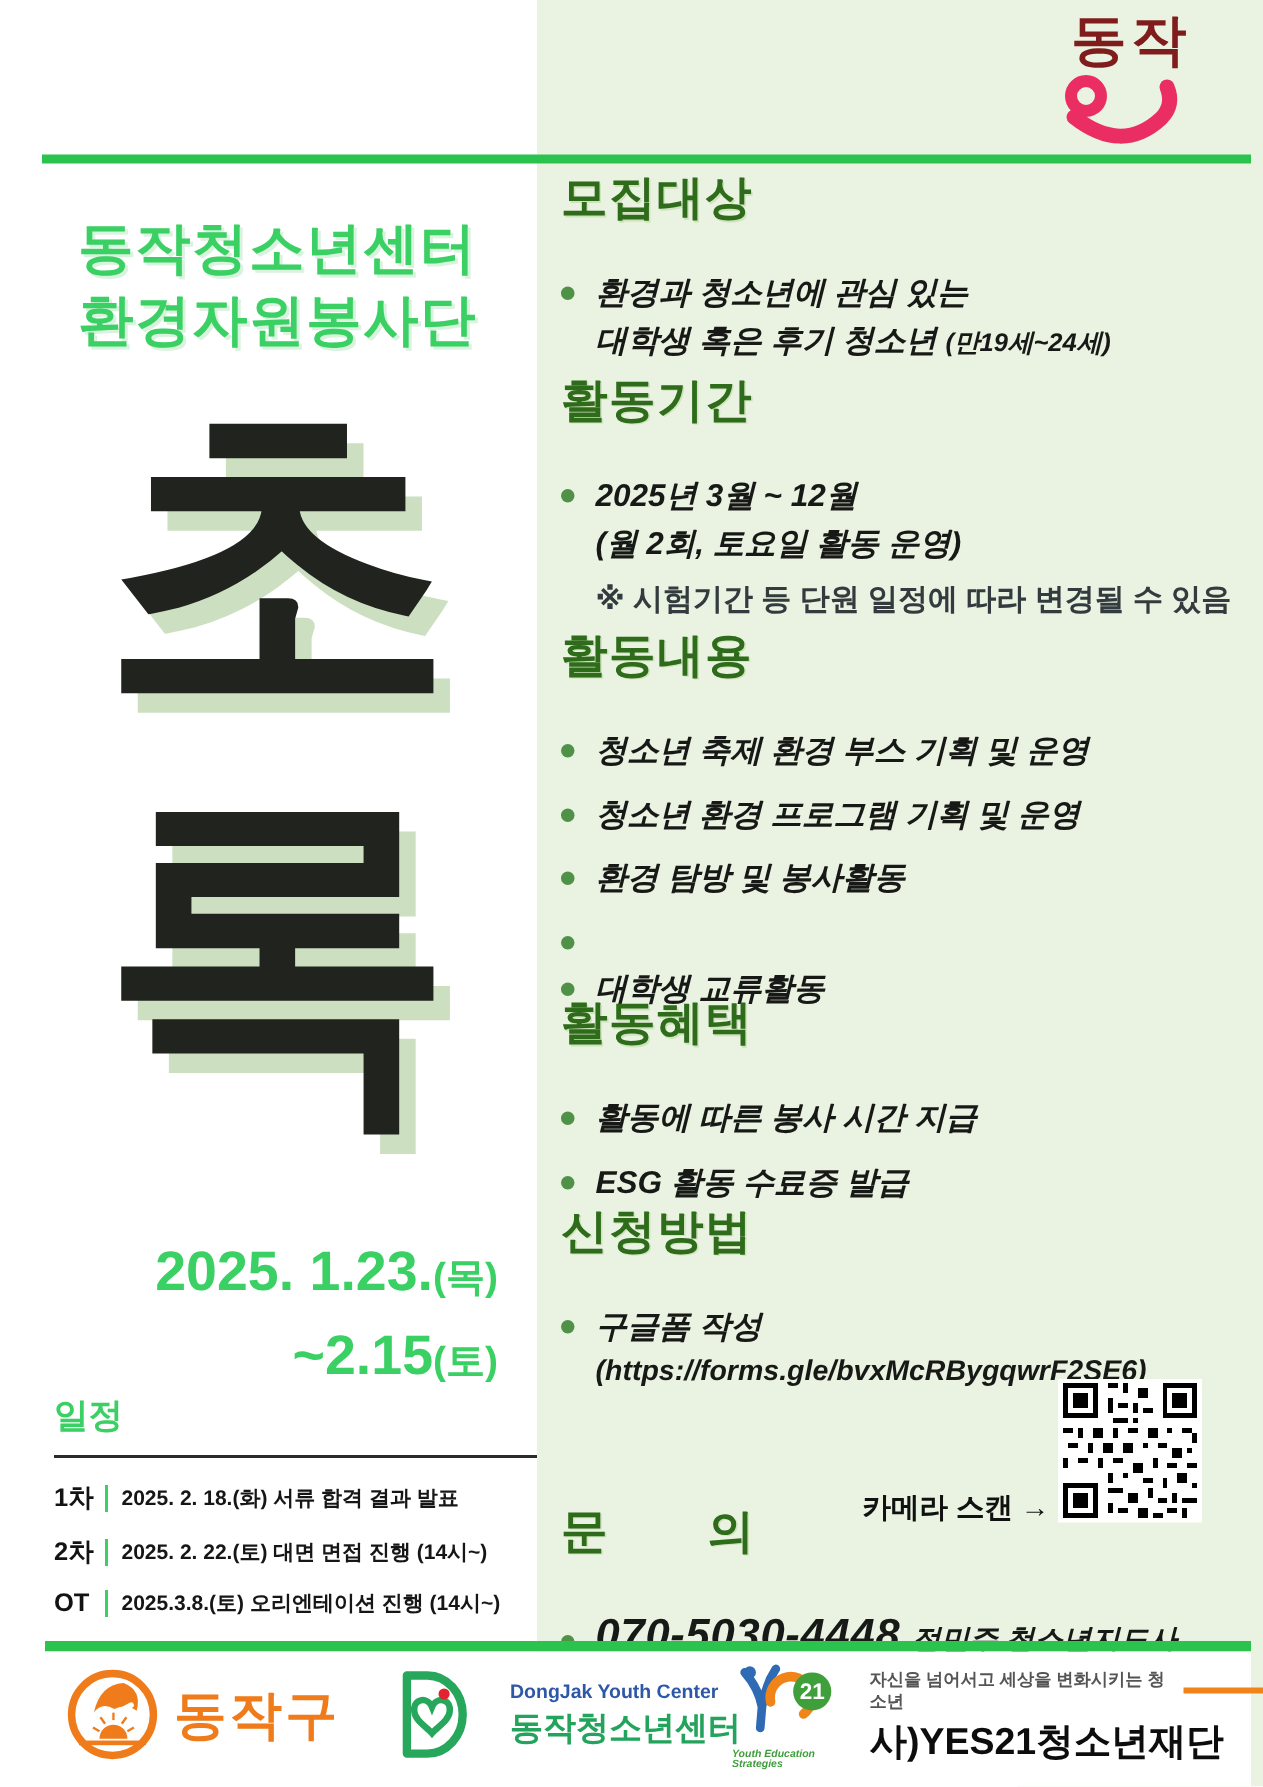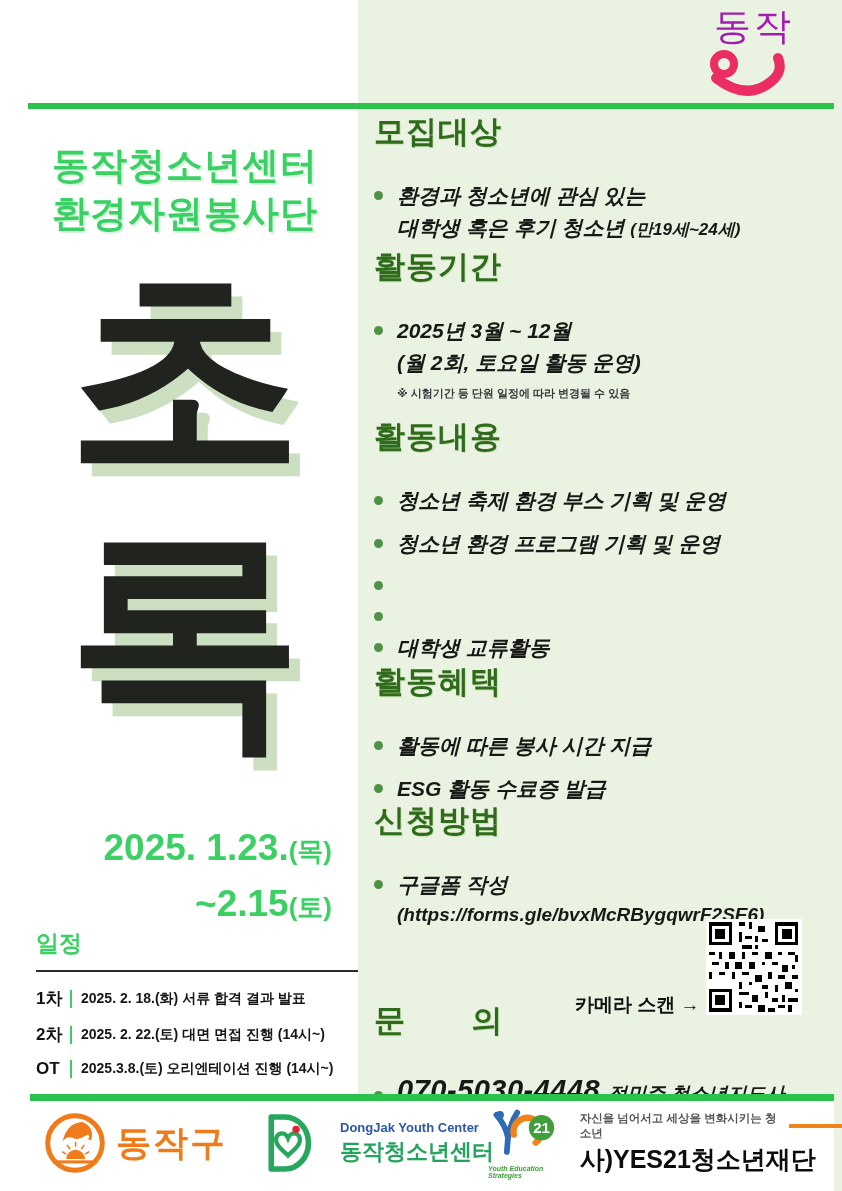--- a/index.html
+++ b/index.html
@@ -10,21 +10,21 @@
   
   .right-panel { position:absolute; left:358px; top:0; width:484px; height:1191px; background:#eaf2e2; }
 
   
   .rule-top { position:absolute; left:28px; top:103px; width:806px; height:6px; background:#2cc24e; }
   .rule-bottom { position:absolute; left:30px; top:1094px; width:804px; height:7px; background:#2cc24e; }
   .footer-band { position:absolute; left:0; top:1101px; width:834px; height:90px; background:#ffffff; }
 
   
   .brand-logo { position:absolute; right:26px; top:8px; width:124px; text-align:center; }
-  .brand-logo .t { font-size:37px; font-weight:400; color:#a21caf; letter-spacing:3px; line-height:1; }
+  .brand-logo .t { font-size:37px; font-weight:700; color:#7f1d1d; letter-spacing:3px; line-height:1; }
   .brand-logo svg { display:block; margin:2px auto 0; }
 
   
   .left-title { position:absolute; left:28px; top:142px; width:314px; text-align:center;
     color:#3bd064; font-weight:900; font-size:37px; line-height:1.3; letter-spacing:1px;
     text-shadow:2px 2px 0 #d9f3de; }
   .big-word { position:absolute; left:16px; top:236px; width:338px; text-align:center;
     font-weight:900; color:#20231e; font-size:236px; line-height:1.13;
     text-shadow:11px 13px 0 #ccdfc1; }
   .apply-date { position:absolute; left:26px; top:820px; width:306px; text-align:right;
@@ -43,21 +43,21 @@
   .section { position:absolute; left:374px; width:452px; }
   .sec-head { display:flex; align-items:flex-start;flex-direction:column; }
   .sec-head h2 { font-size:31px; font-weight:900; color:#2e6b1a; letter-spacing:1px; line-height:1.3;
     text-shadow:1px 1px 0 #cfe3bd; }
   .sec-head .dash { flex:1; height:5px; margin:17px 0 0 16px;
     background:repeating-linear-gradient(90deg,#2e6b1a 0 12px,transparent 12px 22px); }
   .bullets { margin-top:11px; display:flex; flex-direction:column; gap:11px;font-style:italic; }
   .bullet { display:flex; gap:14px; font-size:21px; font-weight:800; color:#171916; line-height:1.5; }
   .dot { flex:none; width:9px; height:9px; border-radius:50%; background:#4f9247; margin-top:11px; }
   .paren { font-size:17px; }
-  .note { margin:8px 0 0 23px; font-size:11px; font-weight:700; color:#343b3e; }
+  .note { margin:8px 0 0 23px; font-size:20px; font-weight:700; color:#343b3e; }
   .url-line { font-size:19px; font-weight:700; }
 
   .contact-title { word-spacing:56px; }
   .phone-row { align-items:baseline; }
   .phone { font-size:29px; font-weight:800; letter-spacing:.5px; }
   .person { font-size:19px; font-weight:800; margin-left:8px; }
 
   .qr-wrap { position:absolute; left:705px; top:919px; width:97px; height:96px; }
   .qr-label { position:absolute; left:575px; top:972px; font-size:19px; font-weight:800; color:#111; white-space:nowrap;margin-top:20px; }
 
@@ -166,20 +166,21 @@
       <div class="bullet">
           <span class="dot"></span>
           <div>청소년 축제 환경 부스 기획 및 운영</div>
         </div>
       <div class="bullet">
           <span class="dot"></span>
           <div>청소년 환경 프로그램 기획 및 운영</div>
         </div>
       <div class="bullet">
           <span class="dot"></span>
+          <div>환경 탐방 및 봉사활동</div>
         </div>
       <div class="bullet">
           <span class="dot"></span>
         </div>
       <div class="bullet">
           <span class="dot"></span>
           <div>대학생 교류활동</div>
         </div>
     </div>
   </div>

